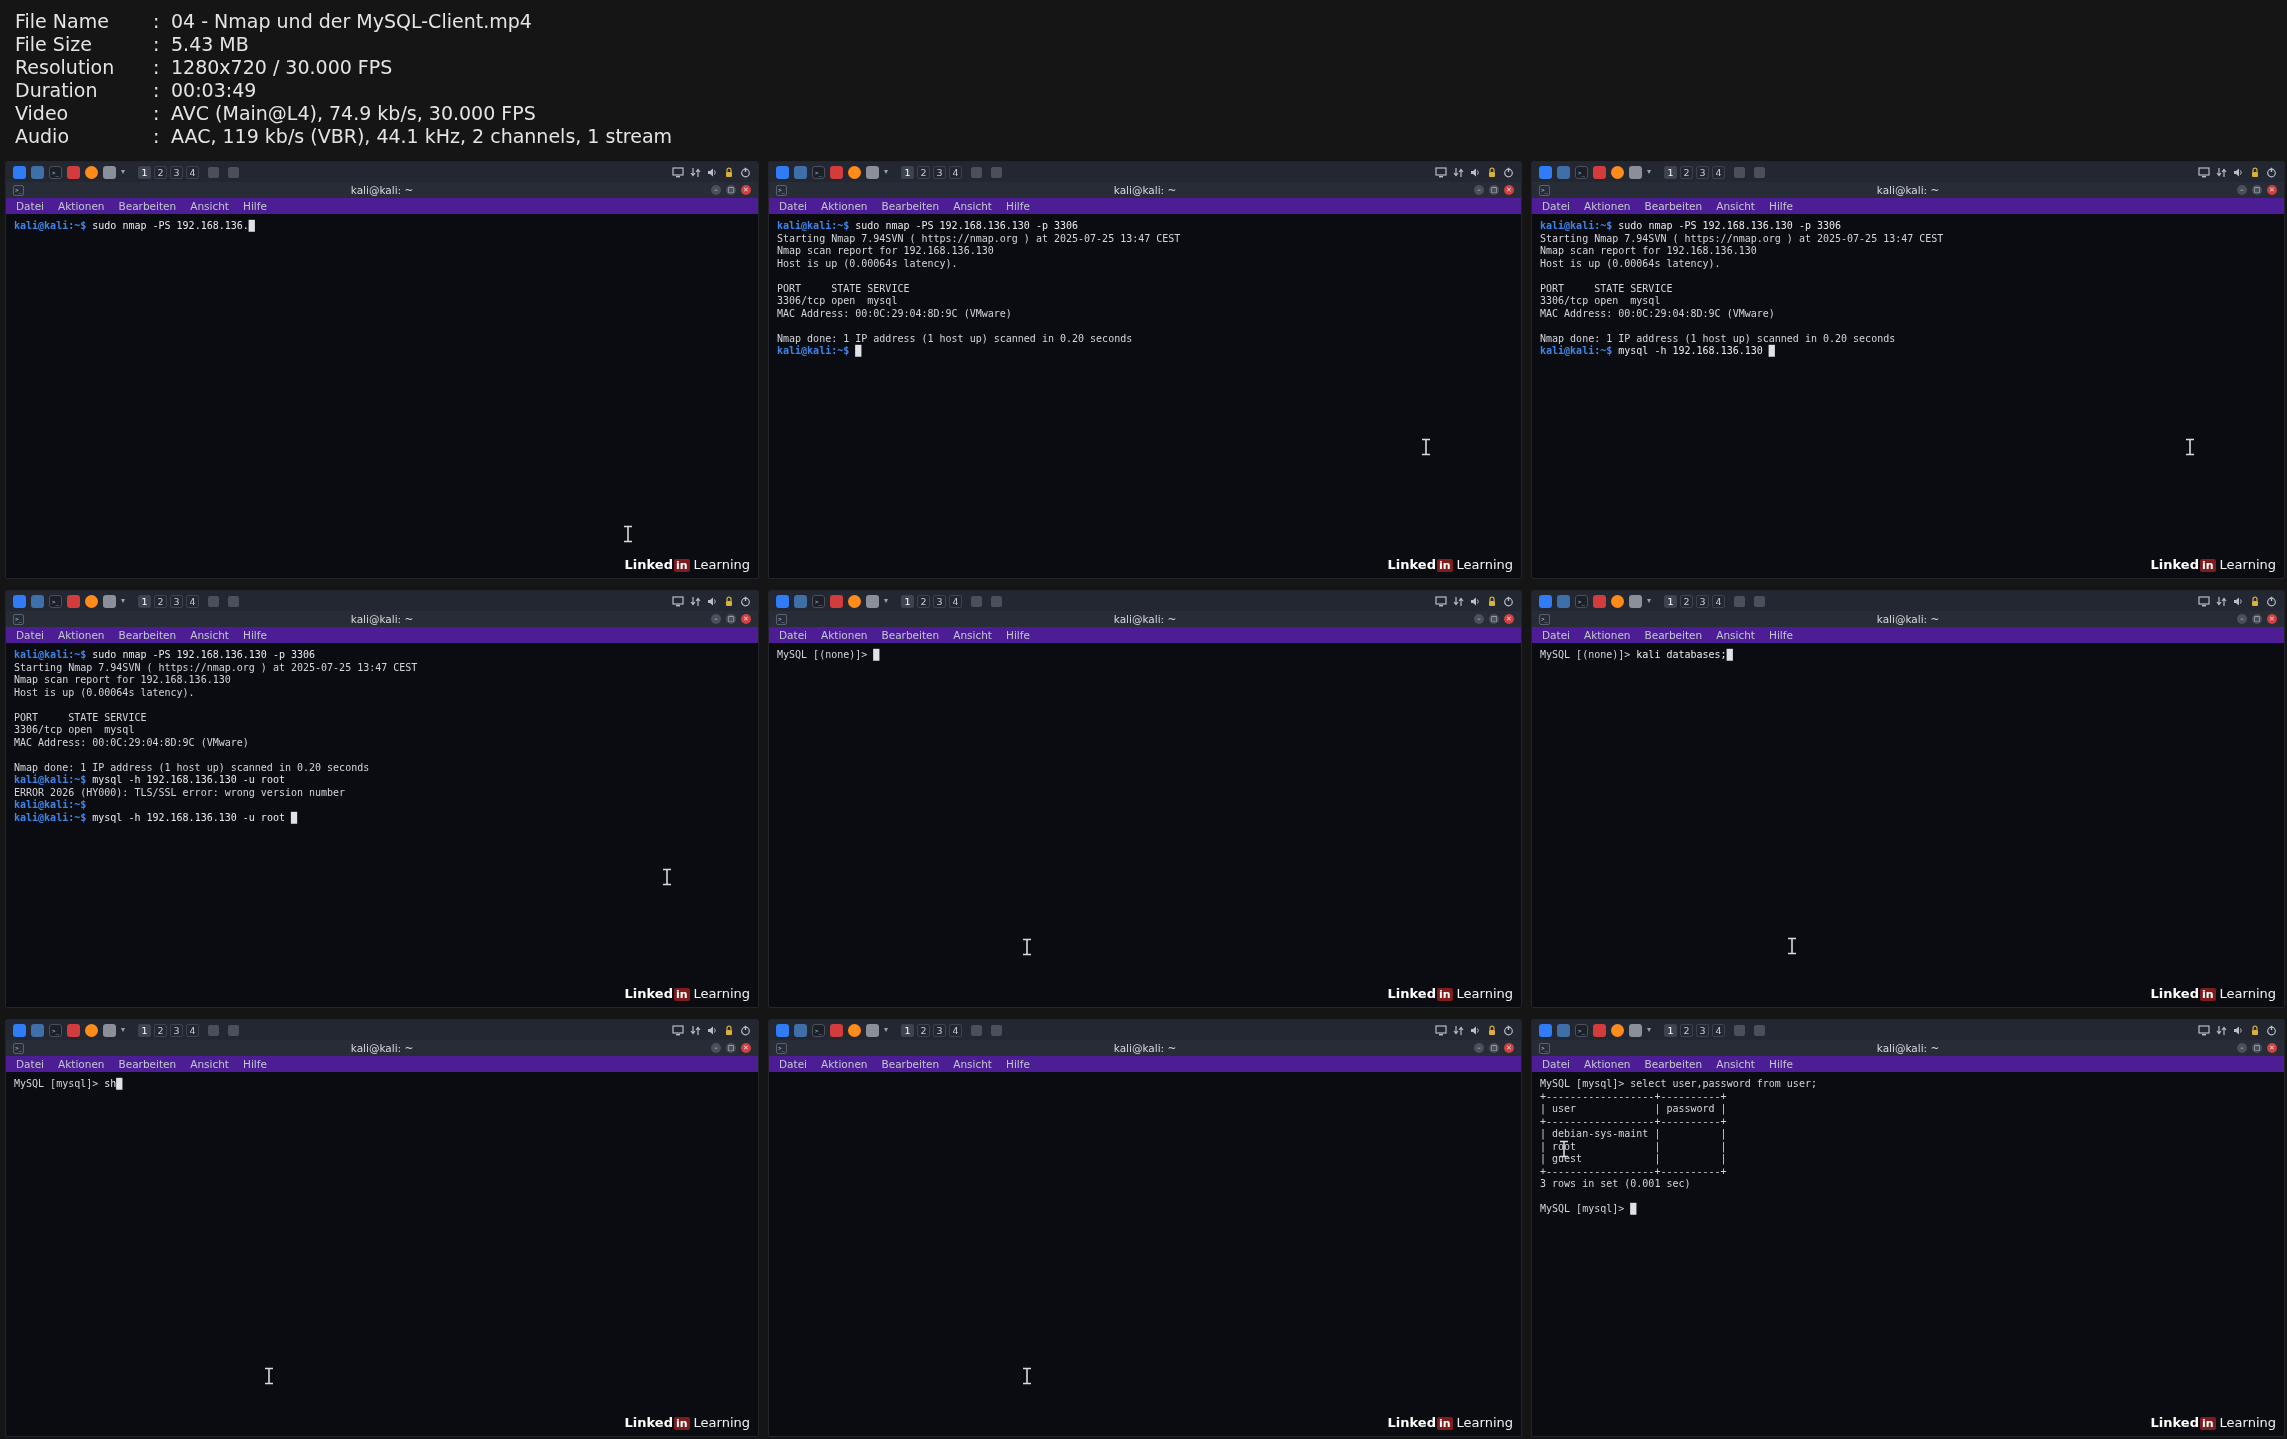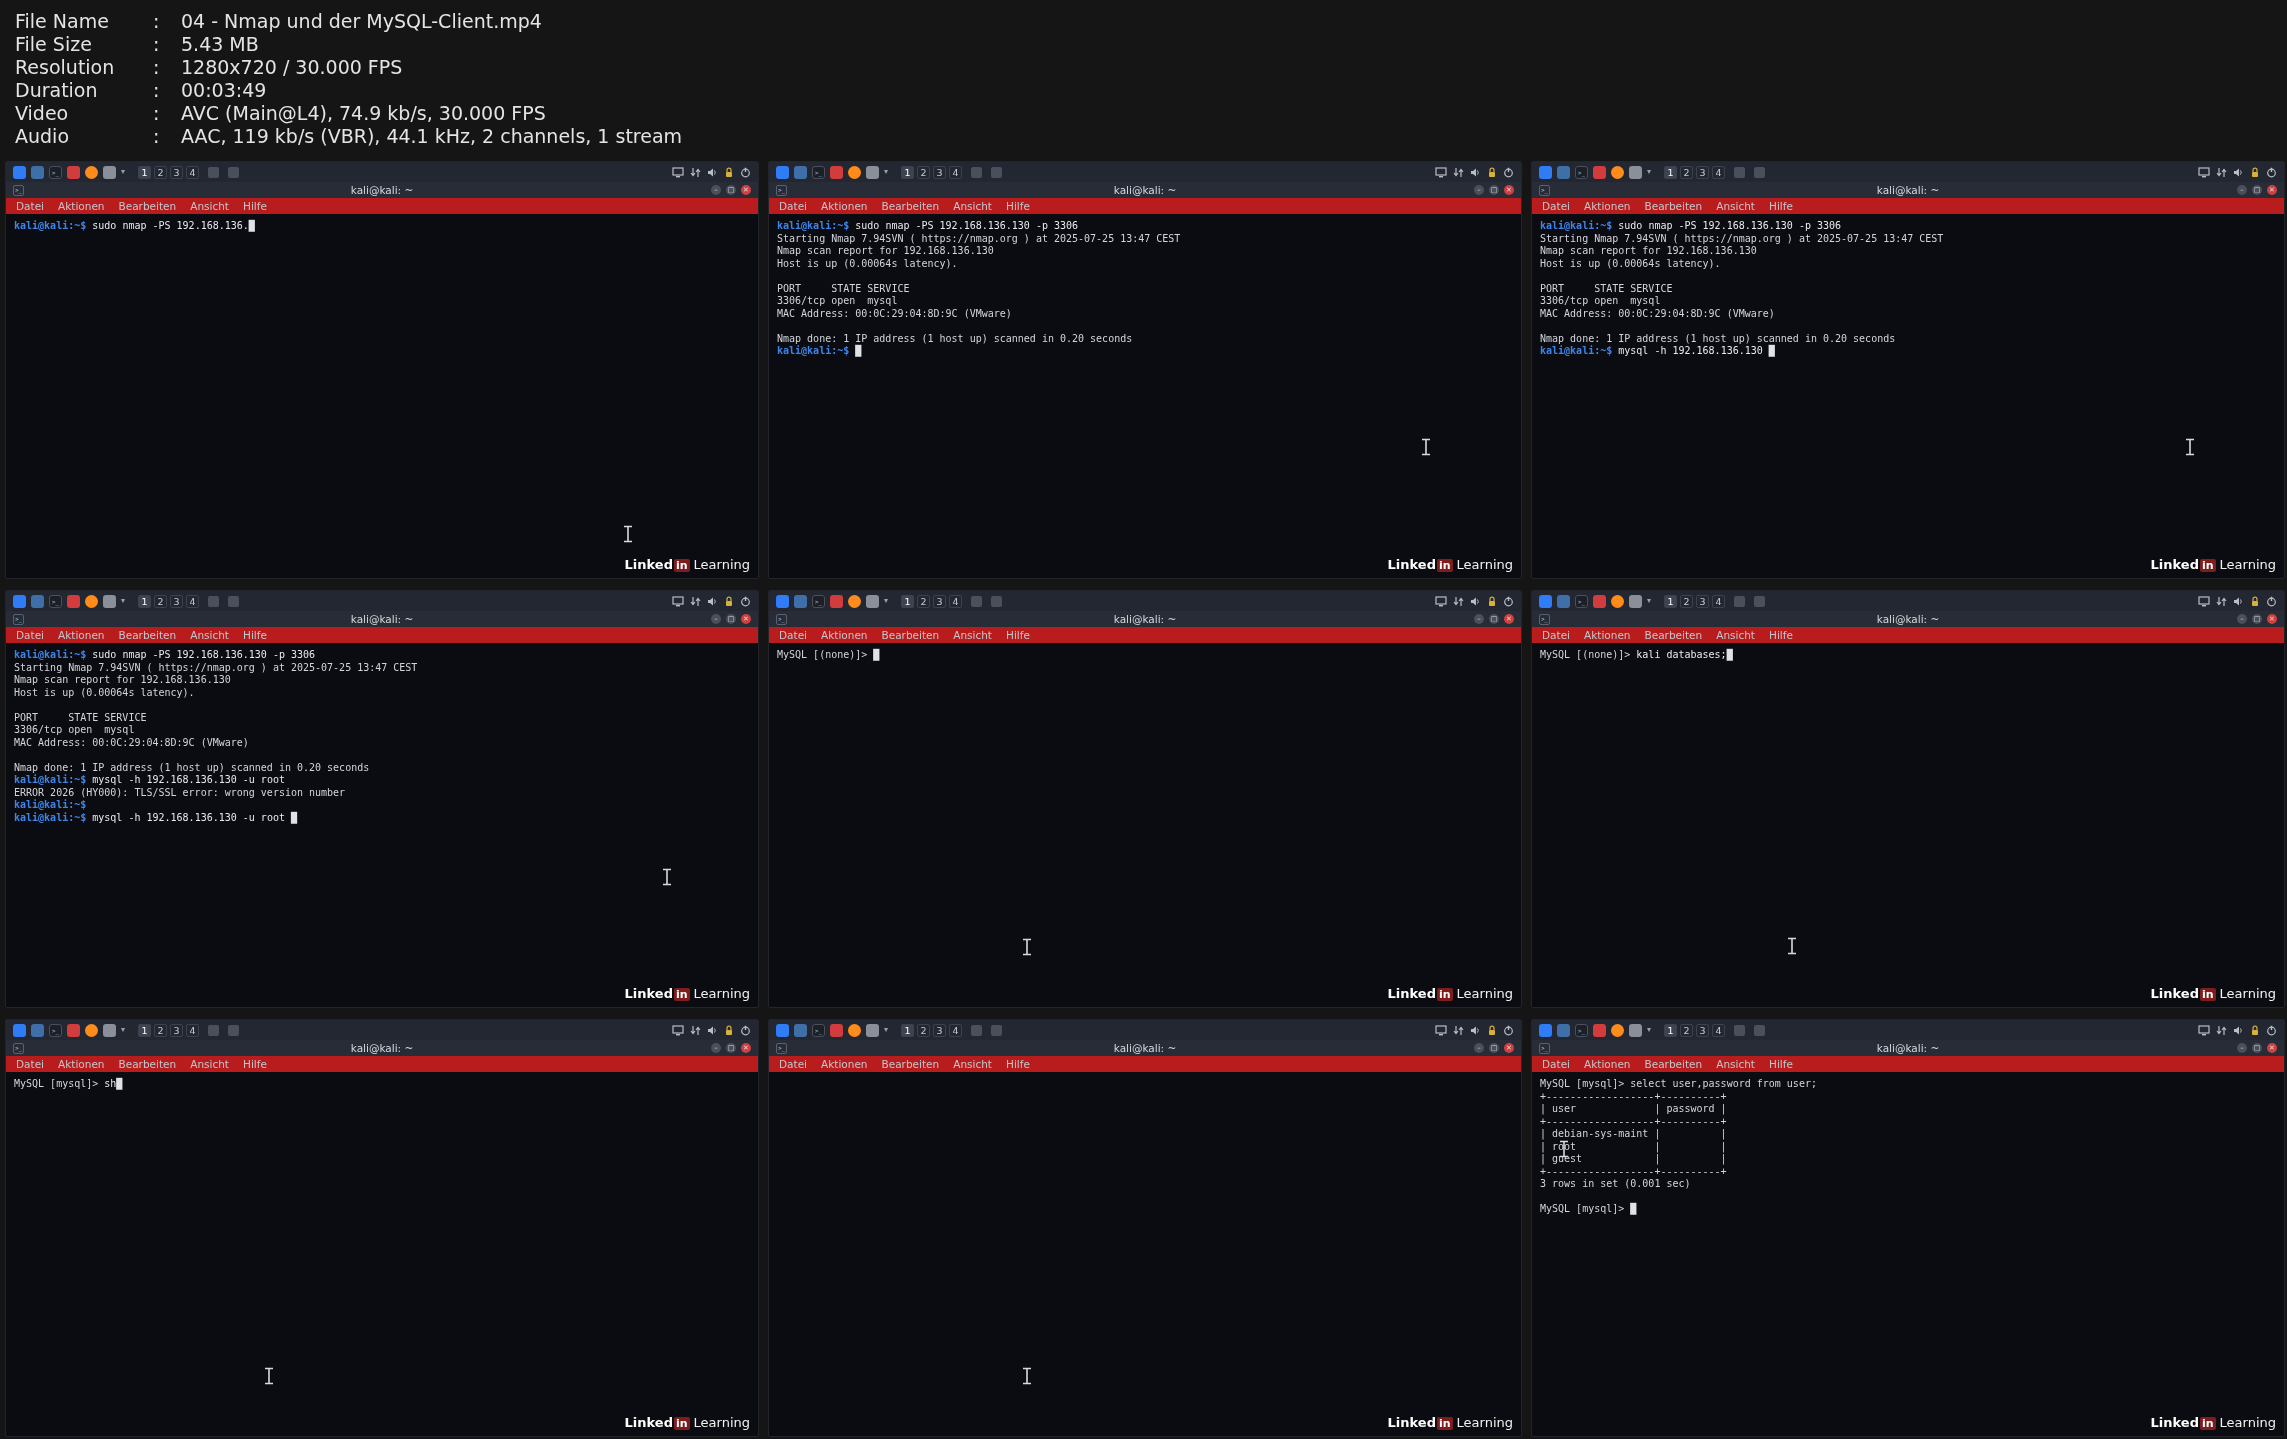--- a/index.html
+++ b/index.html
@@ -4,21 +4,21 @@
 <style>
   * { margin:0; padding:0; box-sizing:border-box; }
   html,body { width:2287px; height:1439px; background:#151515; overflow:hidden;
               font-family:"DejaVu Sans", sans-serif; }
 
   
   .meta { padding:10px 0 13px 15px; }
   .meta-row { display:flex; height:23px; line-height:23px; font-size:19px; color:#e4e4e4; }
   .meta-label { width:138px; }
   .meta-colon { width:10px; color:#e4e4e4; }
-  .meta-value { margin-left:18px; }
+  .meta-value { margin-left:8px; }
 
   
   .sheet { display:grid; grid-template-columns:repeat(3,754px); gap:11px 9px; padding:0 5px 11px 5px; }
 
   .thumb { position:relative; width:754px; height:418px; background:#0b0c11;
            border:1px solid #23252c; border-radius:2px; overflow:hidden; }
 
   
   .taskbar { height:20px; background:#232731; display:flex; align-items:center; gap:5px; padding:0 7px; }
   .tb-icon { width:13px; height:13px; border-radius:3px; display:inline-block; flex:none; }
@@ -42,21 +42,21 @@
   .titlebar { position:relative; height:16px; background:#282c36; display:flex; align-items:center; padding:0 7px; }
   .tbar-appicon { width:11px; height:11px; border:1px solid #5a6070; border-radius:2px;
                   color:#9fd3ff; font:5.5px "DejaVu Sans Mono",monospace; line-height:9px; text-align:center; flex:none; z-index:1; }
   .win-title { position:absolute; left:0; right:0; text-align:center; font-size:10.5px; color:#d6d9de; }
   .win-btns { margin-left:auto; display:flex; gap:5px; z-index:1; }
   .wbtn { width:10px; height:10px; border-radius:50%; font-size:7px; line-height:10px; text-align:center; color:#d8dade; }
   .wbtn.min, .wbtn.max { background:#4a4f5b; }
   .wbtn.close { background:#d04040; }
 
   
-  .menubar { height:16px; background:#b91c1c; display:flex; gap:14px; align-items:center;
+  .menubar { height:16px; background:#4c1d95; display:flex; gap:14px; align-items:center;
              padding:0 10px; font-size:10.5px; color:#c3c7ce; }
   .menu-item { cursor:default; }
 
   
   .term { padding:6px 0 0 8px; font-family:"DejaVu Sans Mono",monospace; font-size:10px;
           line-height:12.5px; white-space:pre; }
   .tline { height:12.5px; }
   .seg-p { color:#3d84e6; font-weight:bold; }
   .seg-c { color:#e8eaed; }
   .seg-u { color:#e8eaed; }

